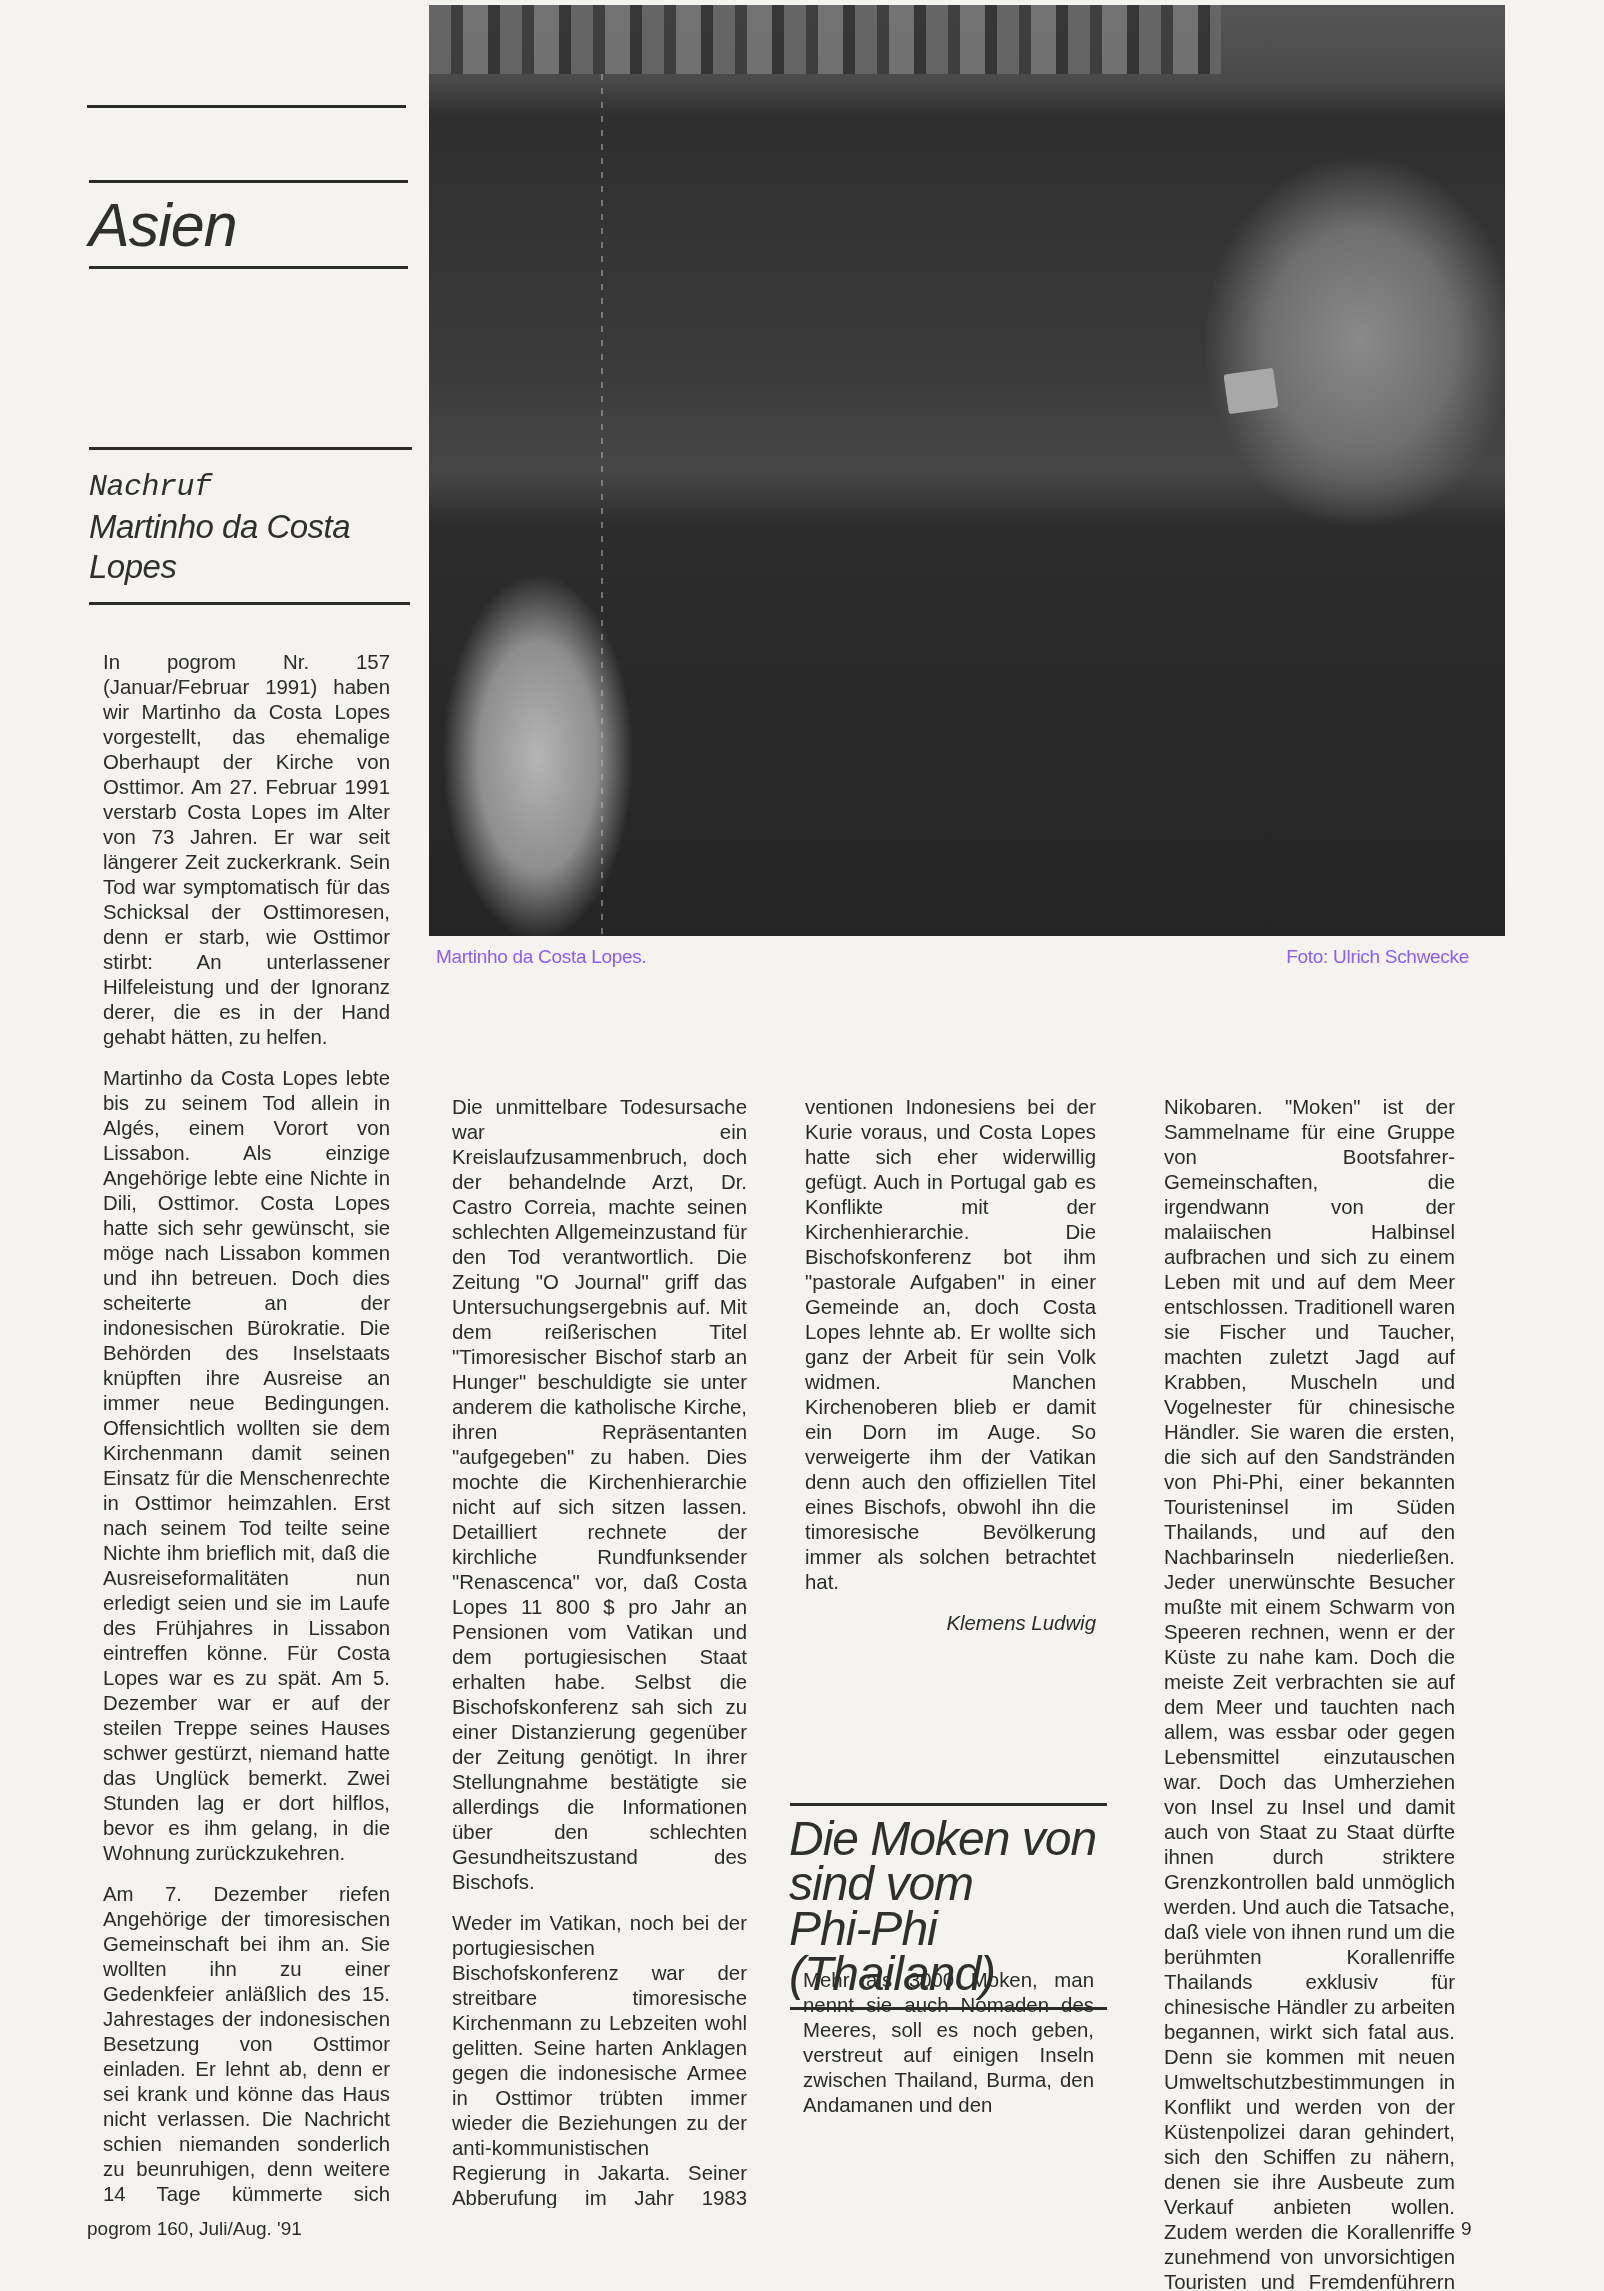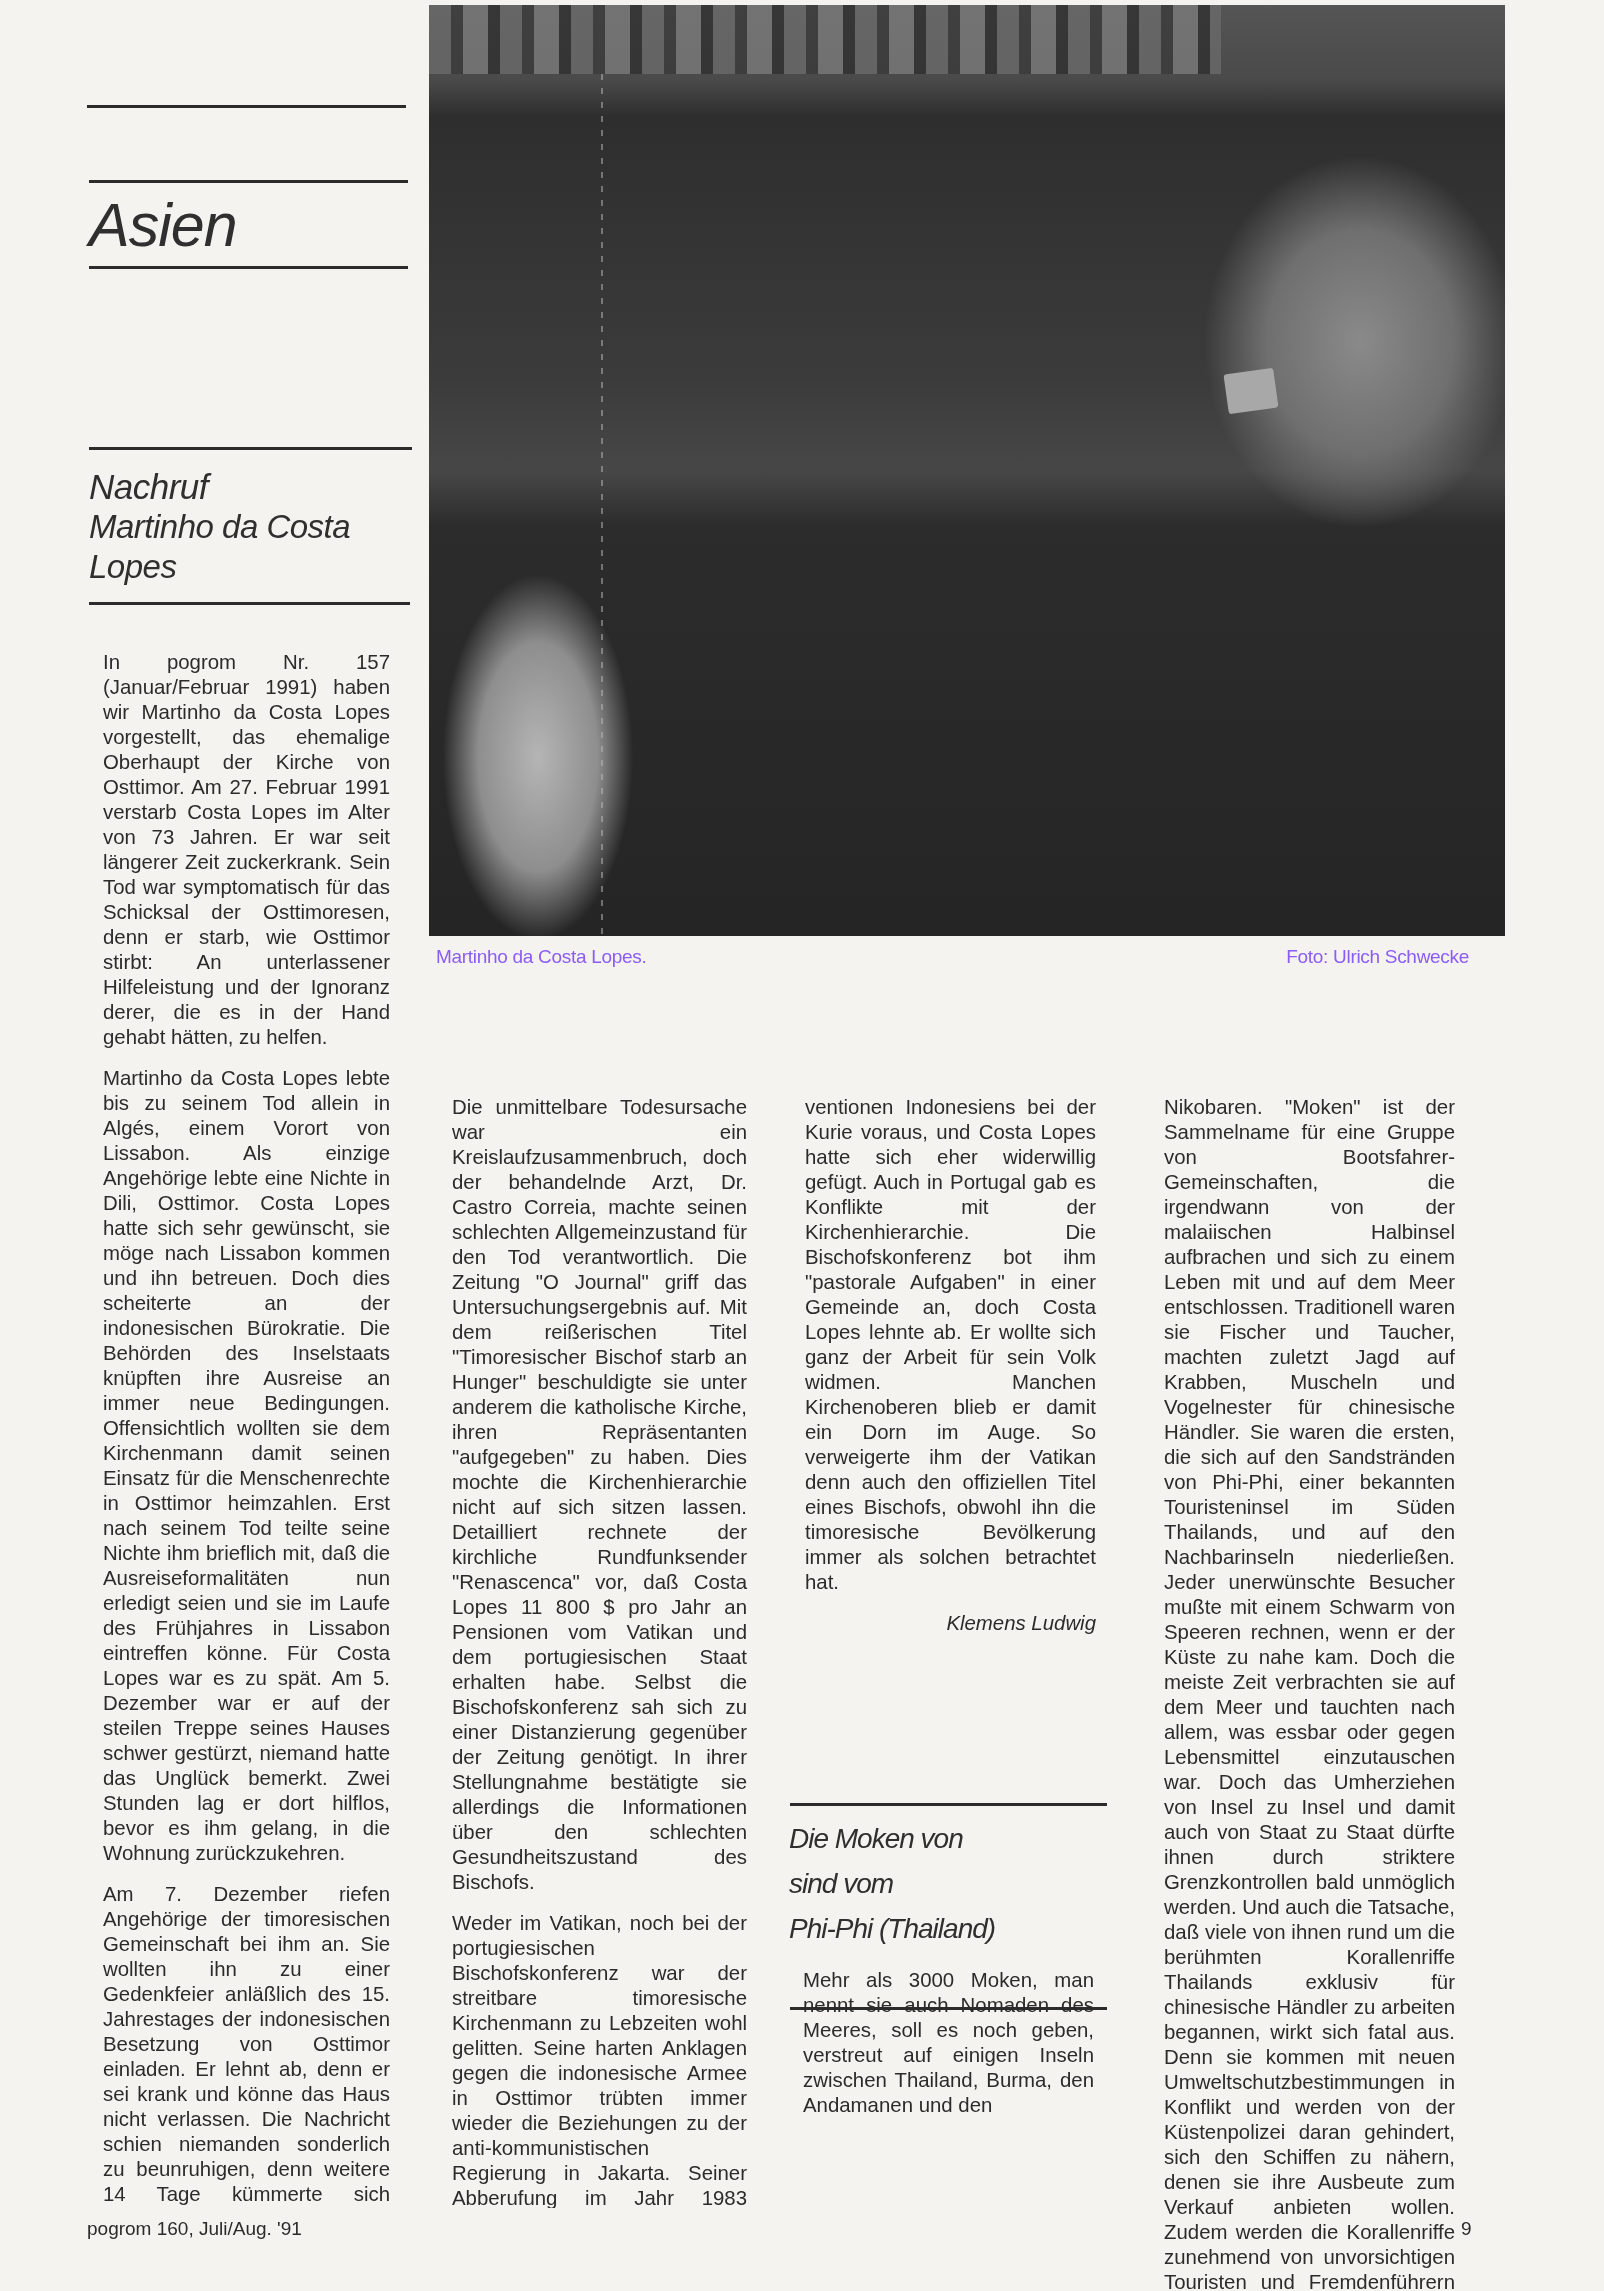--- a/index.html
+++ b/index.html
@@ -47,36 +47,36 @@
     position: absolute; left: 172px; top: 69px; width: 2px; height: 861px;
     background: repeating-linear-gradient(180deg, #bbb 0 6px, transparent 6px 14px);
     opacity: .5;
   }
   .caption {
     position: absolute; top: 946px; font-size: 19px; color: #8b5cf6;
     letter-spacing: -0.3px;
   }
   .moken-head {
     position: absolute; left: 789px; top: 1816px; width: 327px;
-    font-style: italic; font-size: 28px; line-height: 45px; color: #2f2f2f;
+    font-style: italic; font-size: 48px; line-height: 45px; color: #2f2f2f;
     letter-spacing: -1px;
   }
   .footer { position: absolute; top: 2218px; font-size: 19px; color: #2b2b2b; }
 </style>
 </head>
 <body>
 
 <div class="rule" style="left:87px; top:105px; width:319px;"></div>
 <div class="rule" style="left:89px; top:180px; width:319px;"></div>
 <div class="section-title">Asien</div>
 <div class="rule" style="left:89px; top:266px; width:319px;"></div>
 
 <div class="rule" style="left:89px; top:447px; width:323px;"></div>
 <div class="obit-head">
-  <div style="font-size:35px;">Nachruf</div>
+  <div style="font-size:30px;font-family:Liberation Mono, monospace;">Nachruf</div>
   <div>Martinho da Costa</div>
   <div>Lopes</div>
 </div>
 <div class="rule" style="left:89px; top:602px; width:321px;"></div>
 
 <div class="col" style="left:87px; top:634px; width:319px; height:1574px; overflow:hidden;">
   <p>In pogrom Nr. 157 (Januar/Februar 1991) haben wir Martinho da Costa Lopes vorgestellt, das ehemalige Oberhaupt der Kirche von Osttimor. Am 27. Februar 1991 verstarb Costa Lopes im Alter von 73 Jahren. Er war seit längerer Zeit zuckerkrank. Sein Tod war symptomatisch für das Schicksal der Osttimoresen, denn er starb, wie Osttimor stirbt: An unterlassener Hilfeleistung und der Ignoranz derer, die es in der Hand gehabt hätten, zu helfen.</p>
   <p>Martinho da Costa Lopes lebte bis zu seinem Tod allein in Algés, einem Vorort von Lissabon. Als einzige Angehörige lebte eine Nichte in Dili, Osttimor. Costa Lopes hatte sich sehr gewünscht, sie möge nach Lissabon kommen und ihn betreuen. Doch dies scheiterte an der indonesischen Bürokratie. Die Behörden des Inselstaats knüpften ihre Ausreise an immer neue Bedingungen. Offensichtlich wollten sie dem Kirchenmann damit seinen Einsatz für die Menschenrechte in Osttimor heimzahlen. Erst nach seinem Tod teilte seine Nichte ihm brieflich mit, daß die Ausreiseformalitäten nun erledigt seien und sie im Laufe des Frühjahres in Lissabon eintreffen könne. Für Costa Lopes war es zu spät. Am 5. Dezember war er auf der steilen Treppe seines Hauses schwer gestürzt, niemand hatte das Unglück bemerkt. Zwei Stunden lag er dort hilflos, bevor es ihm gelang, in die Wohnung zurückzukehren.</p>
   <p>Am 7. Dezember riefen Angehörige der timoresischen Gemeinschaft bei ihm an. Sie wollten ihn zu einer Gedenkfeier anläßlich des 15. Jahrestages der indonesischen Besetzung von Osttimor einladen. Er lehnt ab, denn er sei krank und könne das Haus nicht verlassen. Die Nachricht schien niemanden sonderlich zu beunruhigen, denn weitere 14 Tage kümmerte sich niemand um ihn. Während dieser Zeit ernährte er sich nur von haltbarer Milch und Keksen. Erst die Osttimoresin Lidia Tilman, die ihn dann besuchte, erkannte seinen erbärmlichen Zustand. Sie nahm ihn mit zu sich in die Wohnung und pflegte ihn dort. Mit der Familie verbrachte er</p>
 </div>

